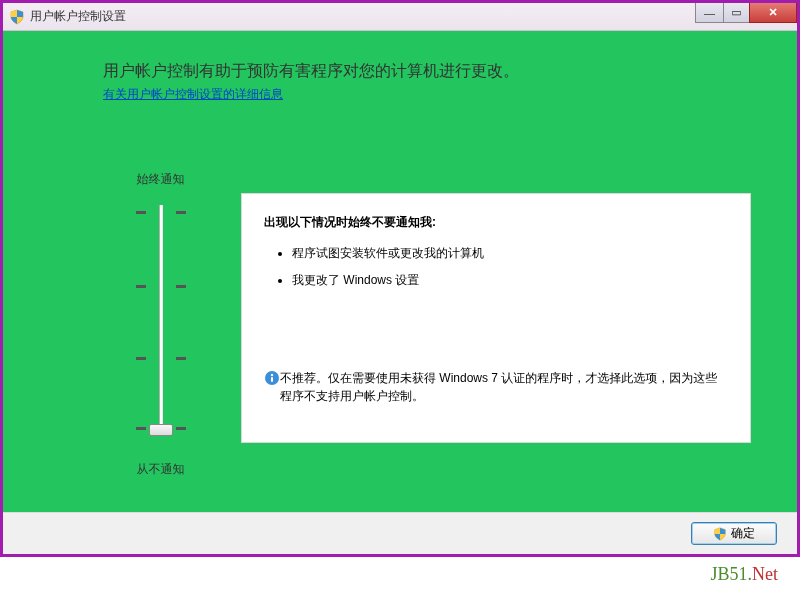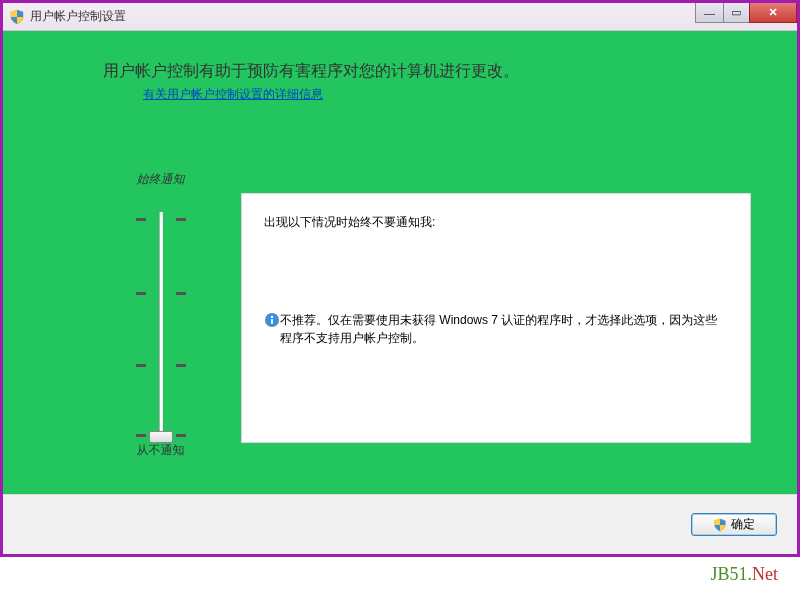--- a/index.html
+++ b/index.html
@@ -66,36 +66,36 @@
       position: relative;
       overflow: hidden;
     }
     .heading {
       color: #003399;
       font-size: 15px;
       font-weight: normal;
       margin-bottom: 18px;
     }
     .desc { color: #333; font-size: 16px; margin-bottom: 4px; }
-    .linklike { color: #0044cc; text-decoration: underline; cursor: pointer; font-size: 12px; display:inline-block;margin-left:40px; }
+    .linklike { color: #0044cc; text-decoration: underline; cursor: pointer; font-size: 12px; display:inline-block; }
     .slider-area {
       position: absolute;
       left: 110px;
       top: 140px;
       width: 95px;
     }
     .slider-top-label, .slider-bot-label {
       text-align: center;
       font-size: 12px;
       color: #333;
       width: 80px;
       margin: 0 auto;
     }
-    .slider-top-label { margin-bottom: 24px; font-style: italic; }
-    .slider-bot-label { margin-top: 0; }
+    .slider-top-label { margin-bottom: 17px; }
+    .slider-bot-label { margin-top: 26px; }
     .slider-track-wrap {
       position: relative;
       height: 230px;
       width: 80px;
       margin: 0 auto;
     }
     .slider-track {
       position: absolute;
       left: 50%; transform: translateX(-50%);
       top: 0; bottom: 0; width: 4px;
@@ -122,34 +122,34 @@
     .info-panel {
       position: absolute;
       left: 238px;
       top: 162px;
       width: 510px;
       height: 250px;
       border: 1px solid #d8d8d8;
       padding: 20px 22px;
       background: #fff;
     }
-    .info-heading { font-weight: normal; font-size: 12px; margin-bottom: 14px; }
+    .info-heading { font-weight: bold; font-size: 12px; margin-bottom: 14px; }
     .info-list { list-style: disc; padding-left: 28px; }
     .info-list li { margin-bottom: 10px; font-size: 12px; }
     .rec-block {
       display: flex;
       align-items: flex-start;
       margin-top: 80px;
     }
     .info-icon {
       width: 16px; height: 16px; flex-shrink: 0; margin-top: 1px;
     }
     .rec-text { font-size: 12px; line-height: 1.5; }
     .button-row {
-      height: 60px;
+      height: 42px;
       border-top: 1px solid #dcdcdc;
       background: #f0f0f0;
       display: flex;
       justify-content: flex-end;
       align-items: center;
       padding-right: 20px;
       gap: 16px;
     }
     .btn {
       min-width: 86px;
@@ -218,20 +218,24 @@
         <div class="tick tick-r" style="top:152px"></div>
         <div class="tick tick-l" style="top:222px"></div>
         <div class="tick tick-r" style="top:222px"></div>
         <div class="thumb"></div>
       </div>
       <div class="slider-bot-label">从不通知</div>
     </div>
 
     <div class="info-panel">
       <div class="info-heading">出现以下情况时始终不要通知我:</div>
+      <ul class="info-list">
+        <li>程序试图安装软件或更改我的计算机</li>
+        <li>我更改了 Windows 设置</li>
+      </ul>
       <div class="rec-block">
         <svg class="info-icon" viewBox="0 0 16 16">
           <circle cx="8" cy="8" r="7" fill="#3b8fd8"></circle>
           <circle cx="8" cy="5" r="1.2" fill="#fff"></circle>
           <rect x="7" y="7" width="2" height="5" rx="1" fill="#fff"></rect>
         </svg>
         <div class="rec-text">不推荐。仅在需要使用未获得 Windows 7 认证的程序时，才选择此选项，因为这些程序不支持用户帐户控制。</div>
       </div>
     </div>
   </div>

